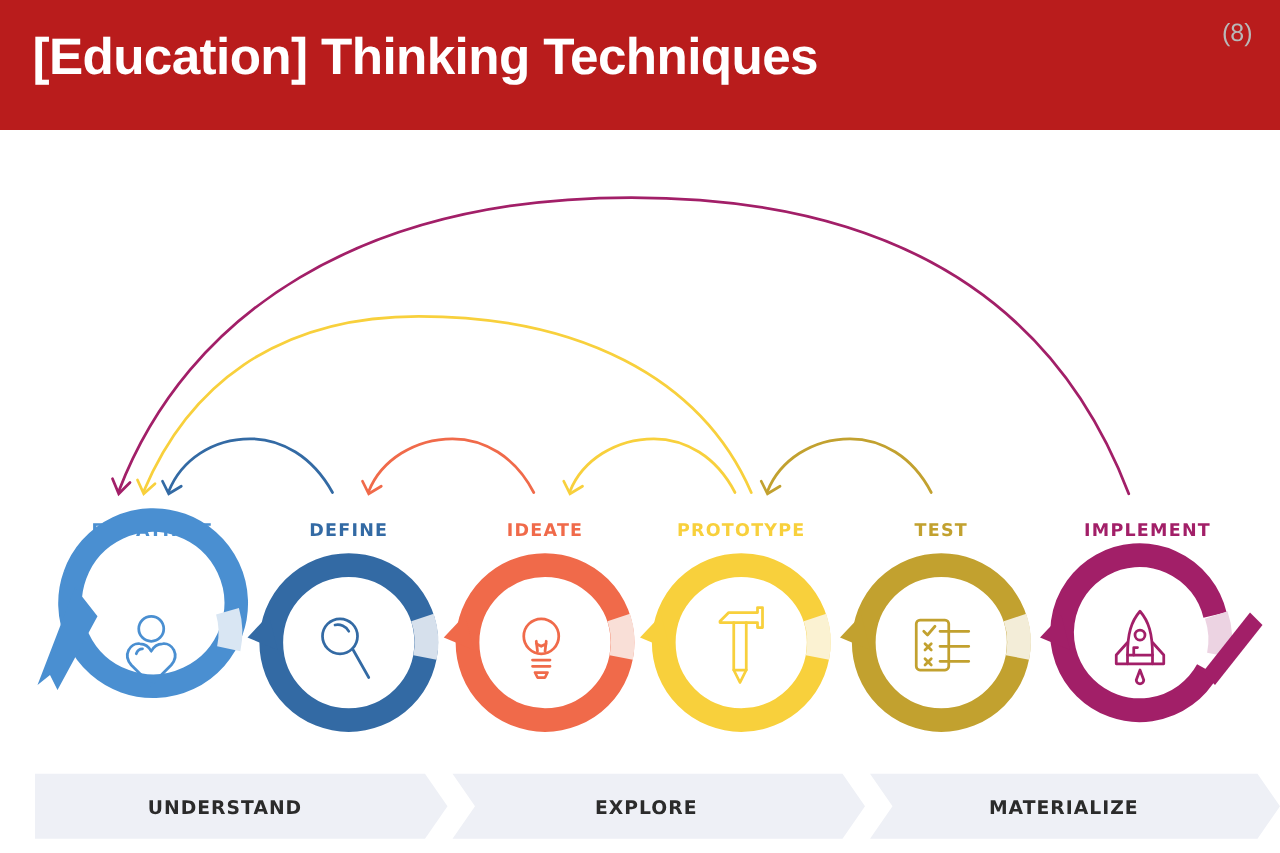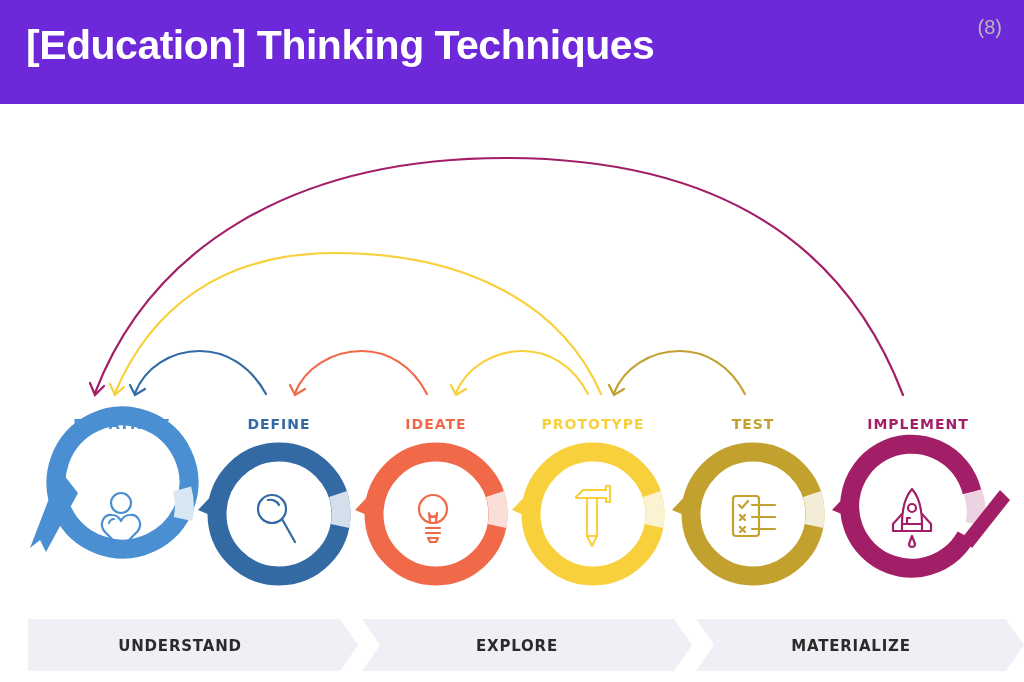--- a/index.html
+++ b/index.html
@@ -1,17 +1,17 @@
 <!DOCTYPE html>
 <html><head>
 <meta charset="utf-8">
 <style>
   html, body { margin: 0; padding: 0; }
   body { width: 1024px; height: 682px; background: #ffffff; position: relative; overflow: hidden; font-family: "Liberation Sans", sans-serif; }
-  .header { position: absolute; left: 0; top: 0; width: 1024px; height: 104px; background: #6d28d9; }
+  .header { position: absolute; left: 0; top: 0; width: 1024px; height: 104px; background: #b91c1c; }
   .title { position: absolute; left: 26px; top: 22px; color: #ffffff; font-family: "Liberation Sans", sans-serif; font-weight: bold; font-size: 41px; letter-spacing: -0.5px; }
   .page-num { position: absolute; right: 22px; top: 16px; color: #b8b8b8; font-size: 20px; font-family: "Liberation Sans", sans-serif; }
   svg.diagram { position: absolute; left: 0; top: 104px; }
   .stage-label { font-family: "DejaVu Sans", sans-serif; font-weight: bold; font-size: 14px; letter-spacing: 1px; }
   .phase-label { font-family: "DejaVu Sans", sans-serif; font-weight: bold; font-size: 15px; letter-spacing: 0.8px; fill: #2b2b2b; }
 </style>
 </head>
 <body>
 
 <div class="header">

